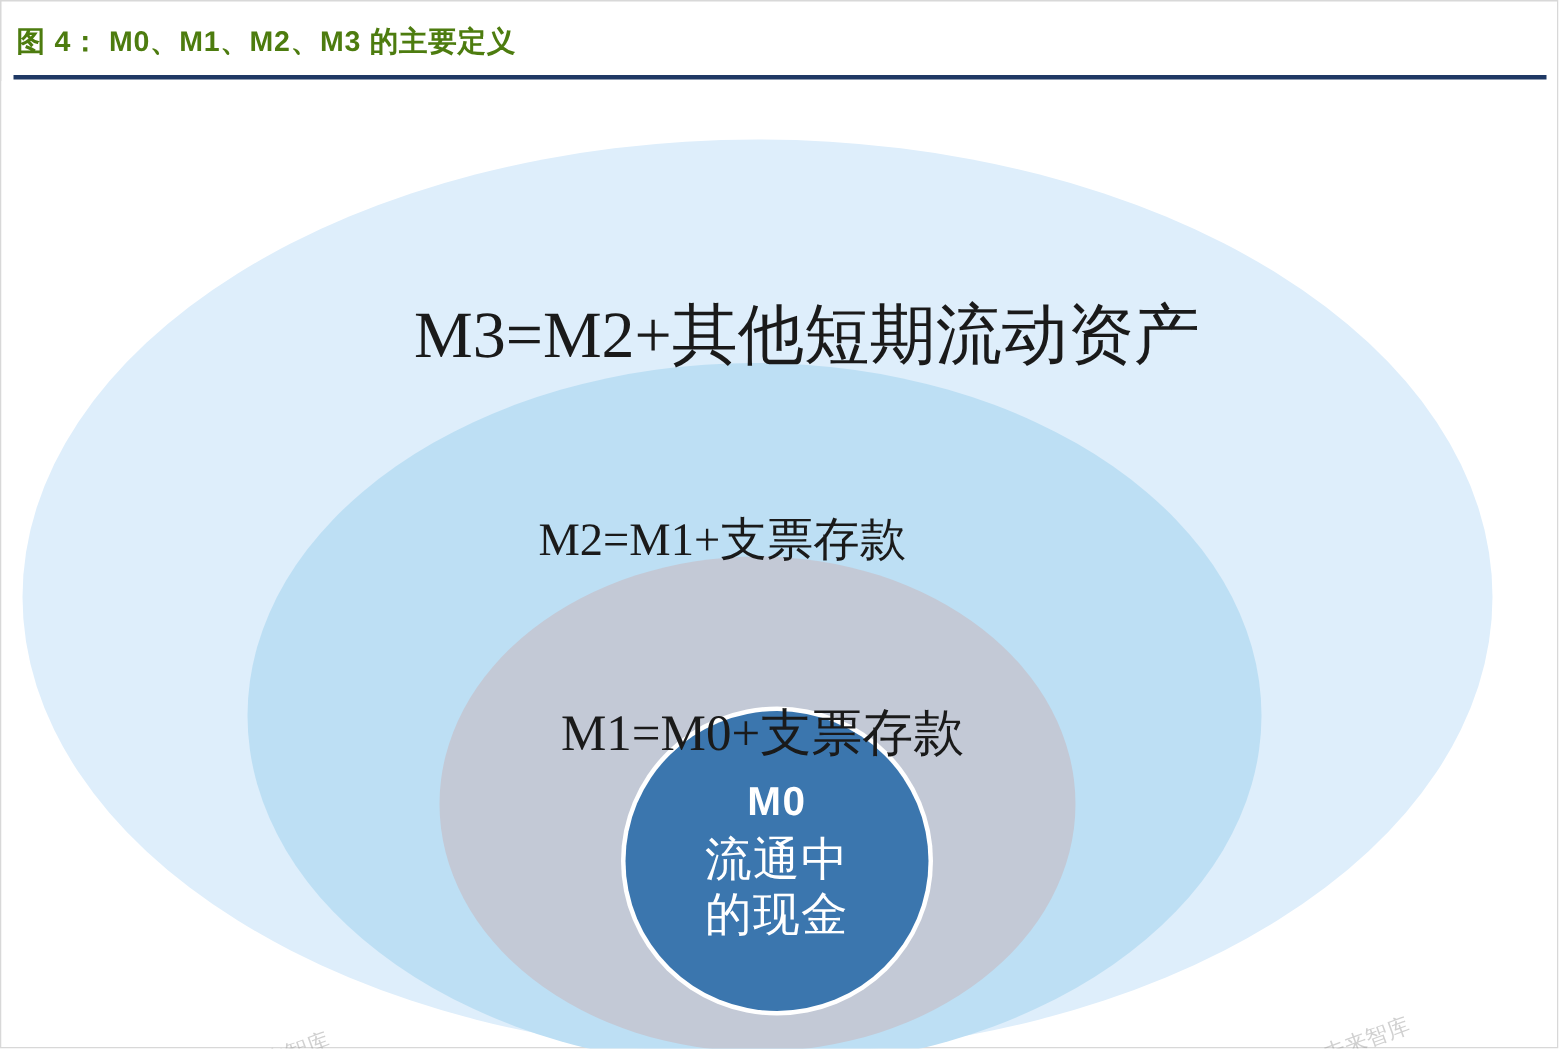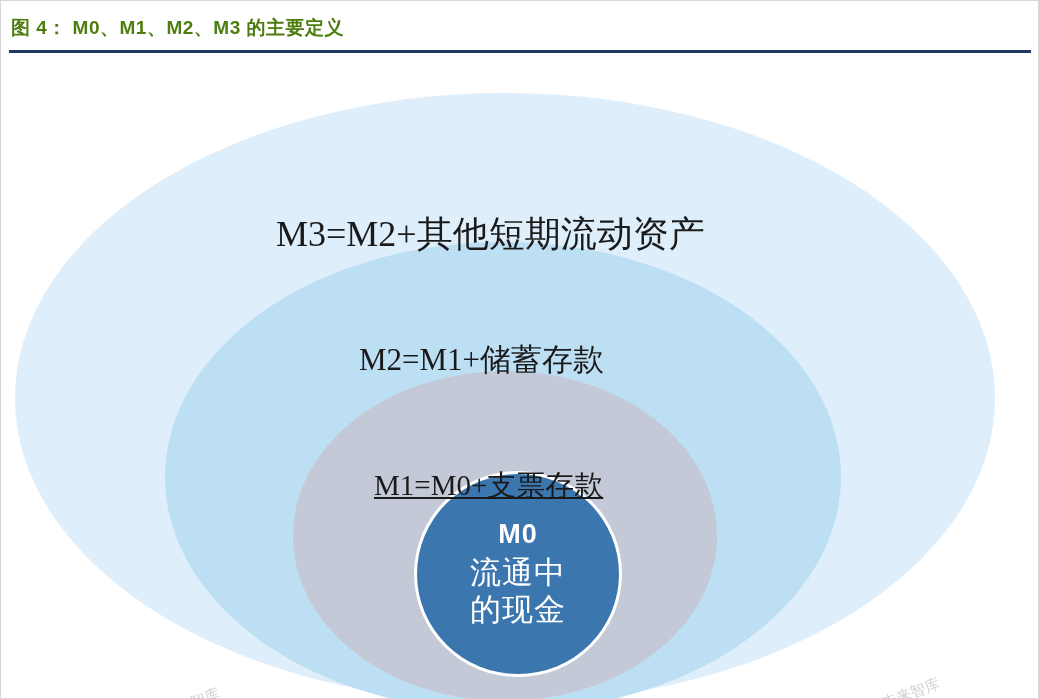--- a/index.html
+++ b/index.html
@@ -84,33 +84,32 @@
     box-shadow: 0 0 0 3px #ffffff;
   }
   .label {
     position: absolute;
     color: #1a1a1a;
     font-family: "Liberation Serif", serif;
     white-space: nowrap;
   }
   .lbl-m3 {
     left: 275px;
-    top: 156px;
-    font-size: 36px;
+    top: 140px;
+    font-size: 44px;
   }
   .lbl-m2 {
     left: 358px;
     top: 285px;
     font-size: 31px;
   }
   .lbl-m1 {
     left: 373px;
     top: 412px;
-    font-size: 29px;
-    text-decoration: underline;
+    font-size: 34px;
   }
   .lbl-m0 {
     position: absolute;
     left: 416px;
     top: 420px;
     width: 202px;
     height: 200px;
     display: flex;
     flex-direction: column;
     justify-content: center;
@@ -151,21 +150,21 @@
   <div class="title-rule"></div>
 
   <div class="canvas">
 
     <div class="ellipse e-m3"></div>
     <div class="ellipse e-m2"></div>
     <div class="ellipse e-m1"></div>
     <div class="ellipse e-m0"></div>
 
     <div class="label lbl-m3">M3=M2+其他短期流动资产</div>
-    <div class="label lbl-m2">M2=M1+储蓄存款</div>
+    <div class="label lbl-m2">M2=M1+支票存款</div>
     <div class="label lbl-m1">M1=M0+支票存款</div>
 
     <div class="lbl-m0">
       <div class="m0-code">M0</div>
       <div class="m0-desc">流通中</div>
       <div class="m0-desc">的现金</div>
     </div>
 
     <div class="wm wm-1">未来智库</div>
     <div class="wm wm-2">未来智库</div>

